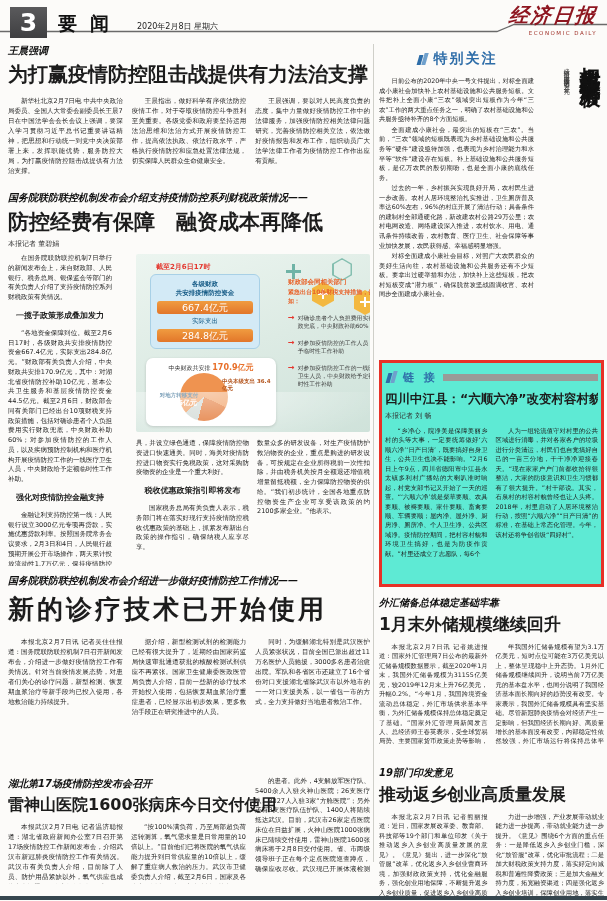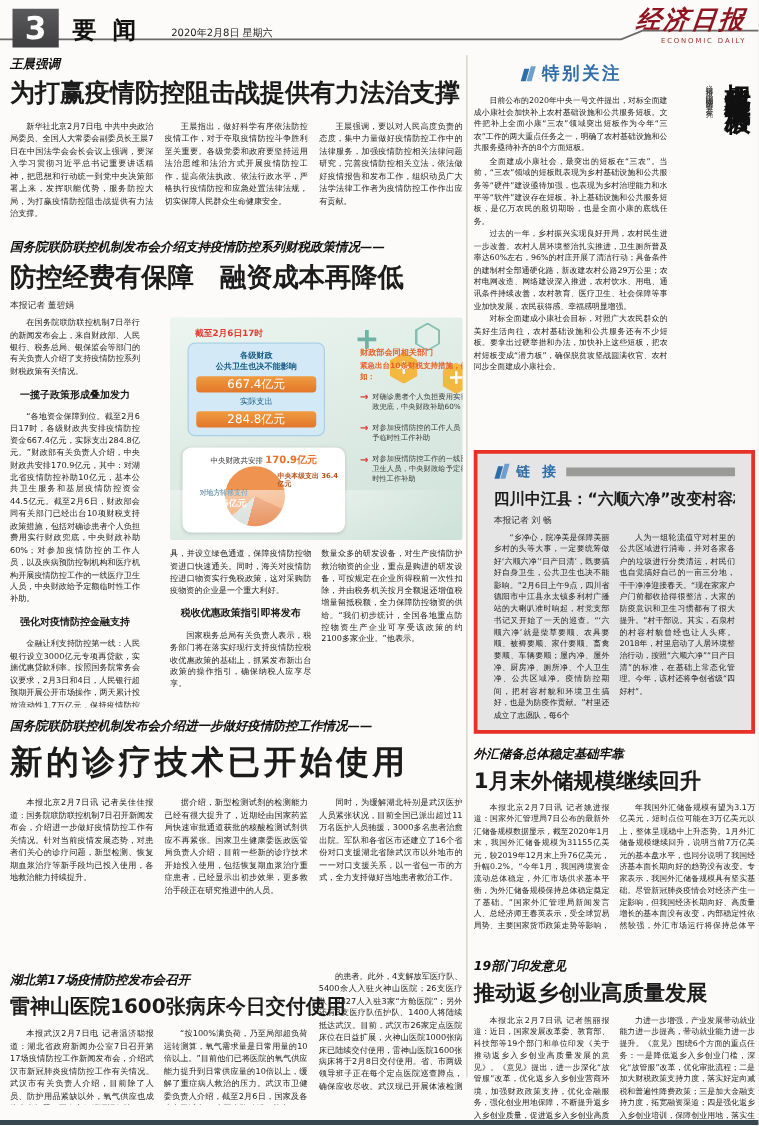--- a/index.html
+++ b/index.html
@@ -97,21 +97,21 @@
   .mark { position:relative; width:13px; height:13px; display:inline-block; }
   .mark .m1,.mark .m2 { position:absolute; width:3.5px; height:10px; transform:skewX(-16deg); }
   .mark .m1 { left:2px; top:2px; background:#2e6da8; }
   .mark .m2 { left:7px; top:0; background:#6fa0cc; height:12px; }
   .sf-title { font-size:14px; font-weight:900; color:#2e6da8; letter-spacing:2px; }
   .sf-body { height:262px; overflow:hidden; }
   .sf-body p { font-size:6.3px; line-height:1.52; text-align:justify; text-indent:12.6px; color:#222; margin-bottom:1px; }
   .v-block { flex:1; writing-mode:vertical-rl; padding-top:6px; }
   .v-headline { font-size:21px; font-weight:900; letter-spacing:2px; line-height:1.35; color:#111; }
   .v-byline { font-size:6px; color:#333; margin-top:14px; margin-right:5px; letter-spacing:1px; }
-  .link-box { margin-top:6px; border:3.5px solid #e73127; padding:7px 13px 8px; background:#e5e5e5; }
+  .link-box { margin-top:6px; border:3.5px solid #e73127; padding:7px 3px 8px; background:#5eead4; }
   .link-header { display:flex; align-items:center; gap:5px; }
   .link-title { font-size:11px; font-weight:900; color:#2e6da8; letter-spacing:3px; }
   .link-bar { flex:1; height:7px; background:#9a9a97; }
   .link-headline { font-size:12.5px; font-weight:900; margin:6px 0 3px; white-space:nowrap; overflow:hidden; }
   .link-cols { display:flex; gap:8px; height:150px; overflow:hidden; margin-top:5px; }
   .link-col { flex:1; font-size:6.3px; line-height:1.5; text-align:justify; text-indent:12.6px; }
   .news-block { margin-top:9px; }
   .news-headline { font-size:17px; font-weight:700; margin:3px 0 6px; white-space:nowrap; }
   .two-cols { display:flex; gap:8px; overflow:hidden; }
   .tcol { flex:1; font-size:6.3px; line-height:1.5; text-align:justify; text-indent:12.6px; }
@@ -169,21 +169,21 @@
             <div class="hexo hex-yellow" style="left:176px; top:28px; width:22px; height:25px;">
               <span class="plus white" style="left:6px; top:7px; width:10px; height:10px;"></span>
             </div>
             <div class="hexo hex-yellow" style="left:218px; top:36px; width:22px; height:25px;">
               <span class="plus white" style="left:6px; top:7px; width:10px; height:10px;"></span>
             </div>
             <div class="hexo hex-outline" style="left:236px; top:8px; width:16px; height:18px;"></div>
             <div class="stat-date">截至2月6日17时</div>
             <div class="panel">
               <div class="panel-lbl">各级财政</div>
-              <div class="panel-lbl">公共卫生也决不能影响</div>
+              <div class="panel-lbl">共安排疫情防控资金</div>
               <div class="bar">667.4亿元</div>
               <div class="panel-mid">实际支出</div>
               <div class="bar">284.8亿元</div>
             </div>
             <div class="ig-tag">其中</div>
             <div class="card">
               <div class="card-title">
                 <span>中央财政共安排</span>
                 <span class="val">170.9亿元</span>
               </div>

